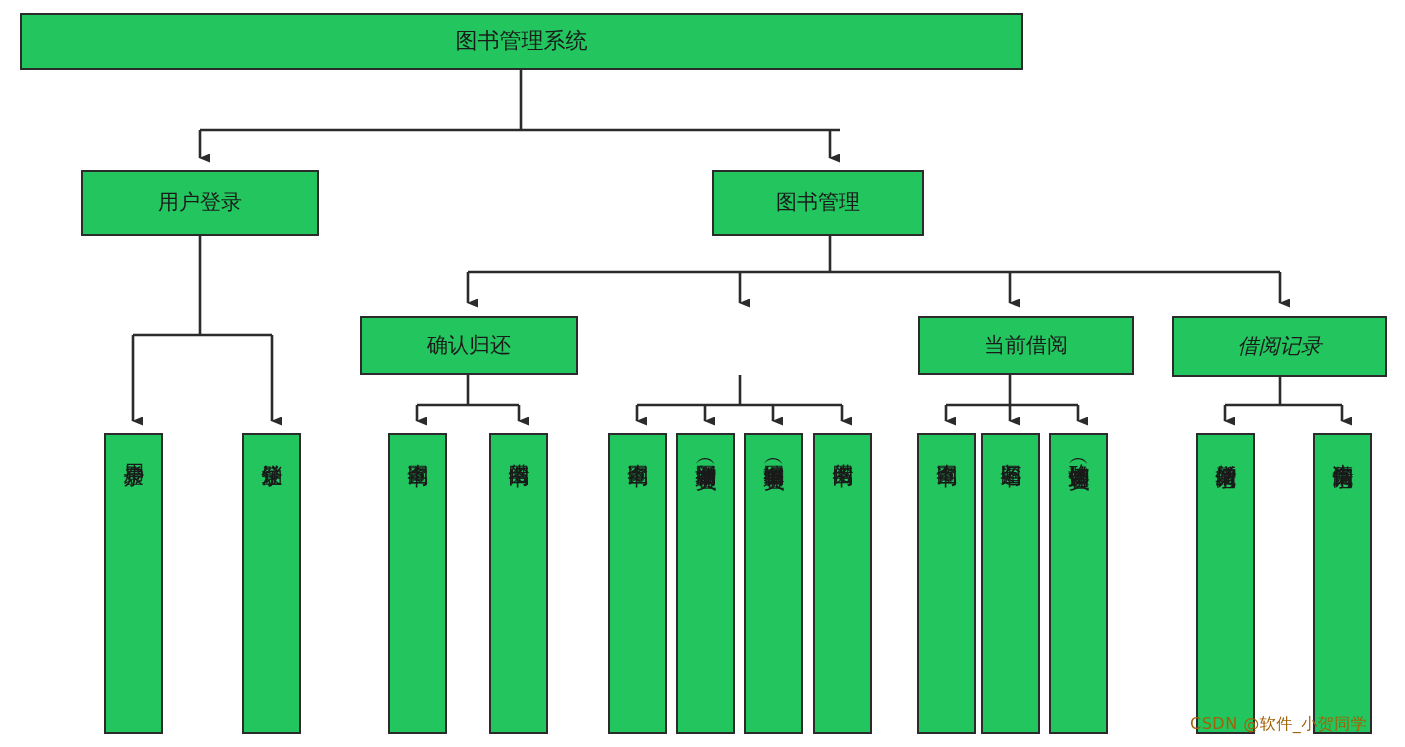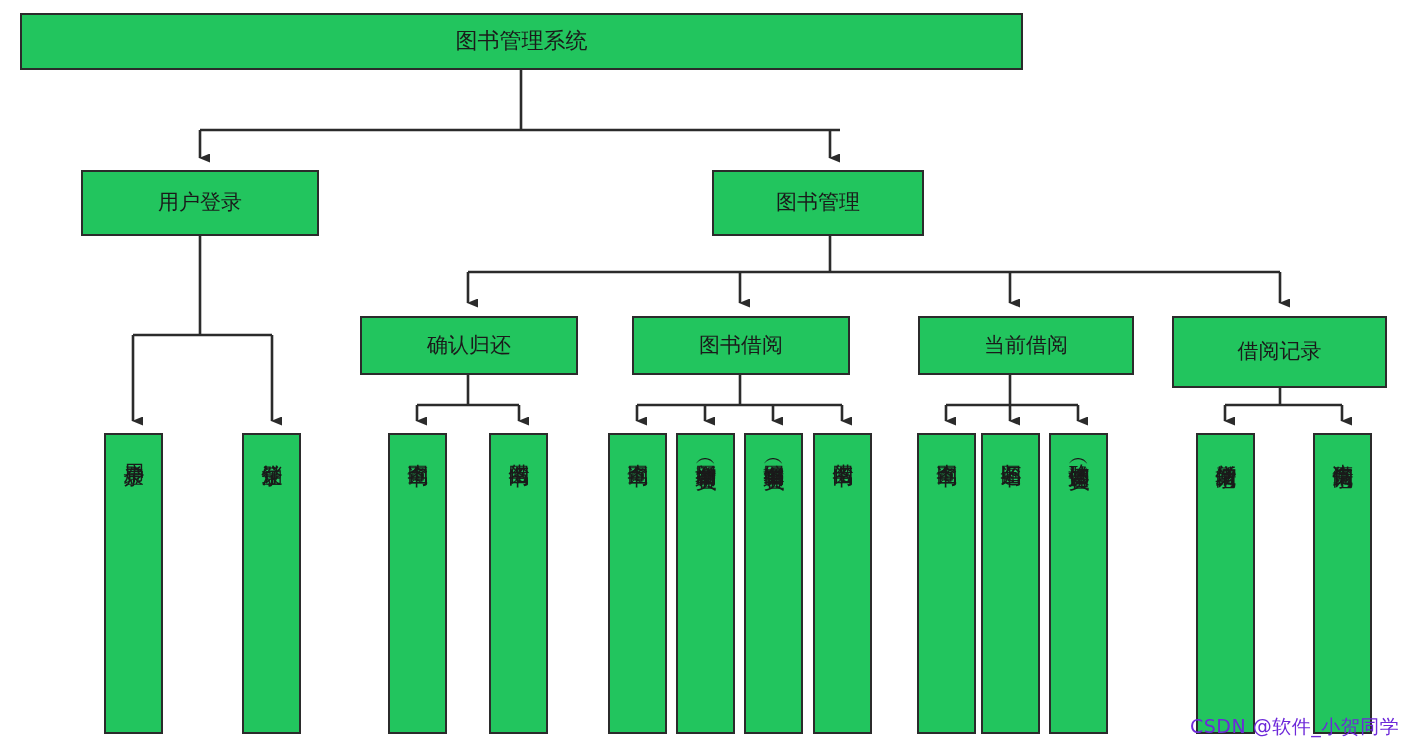--- a/index.html
+++ b/index.html
@@ -61,22 +61,22 @@
     writing-mode: vertical-rl;
     text-orientation: upright;
     font-size: 21px;
     letter-spacing: 1px;
     line-height: 1;
   }
   .watermark {
     position: absolute;
     left: 1190px;
     top: 714px;
-    font-size: 19px;
-    color: #6d28d9;
+    font-size: 16px;
+    color: #a16207;
     letter-spacing: 0.5px;
     white-space: nowrap;
     pointer-events: none;
   }
 </style>
 </head>
 <body>
 
 <div id="diagram-root">
 
@@ -141,29 +141,26 @@
     </div>
 
     <div class="node horiz" style="left:712px; top:170px; width:212px; height:66px;">
       <span class="label">图书管理</span>
     </div>
 
     <div class="node horiz" style="left:360px; top:316px; width:218px; height:59px;">
       <span class="label">确认归还</span>
     </div>
 
-    <div class="node horiz" style="left:632px; top:316px; width:218px; height:59px;">
-      <span class="label">图书借阅</span>
-    </div>
 
     <div class="node horiz" style="left:918px; top:316px; width:216px; height:59px;">
       <span class="label">当前借阅</span>
     </div>
 
-    <div class="node horiz" style="left:1172px; top:316px; width:215px; height:72px;">
+    <div class="node horiz" style="left:1172px; top:316px; width:215px; height:61px;font-style:italic;">
       <span class="label">借阅记录</span>
     </div>
 
     <div class="node vert" style="left:104px; top:433px; width:59px; height:301px;">
       <span class="label">用户登录</span>
     </div>
 
     <div class="node vert" style="left:242px; top:433px; width:59px; height:301px;">
       <span class="label">注销登录</span>
     </div>

